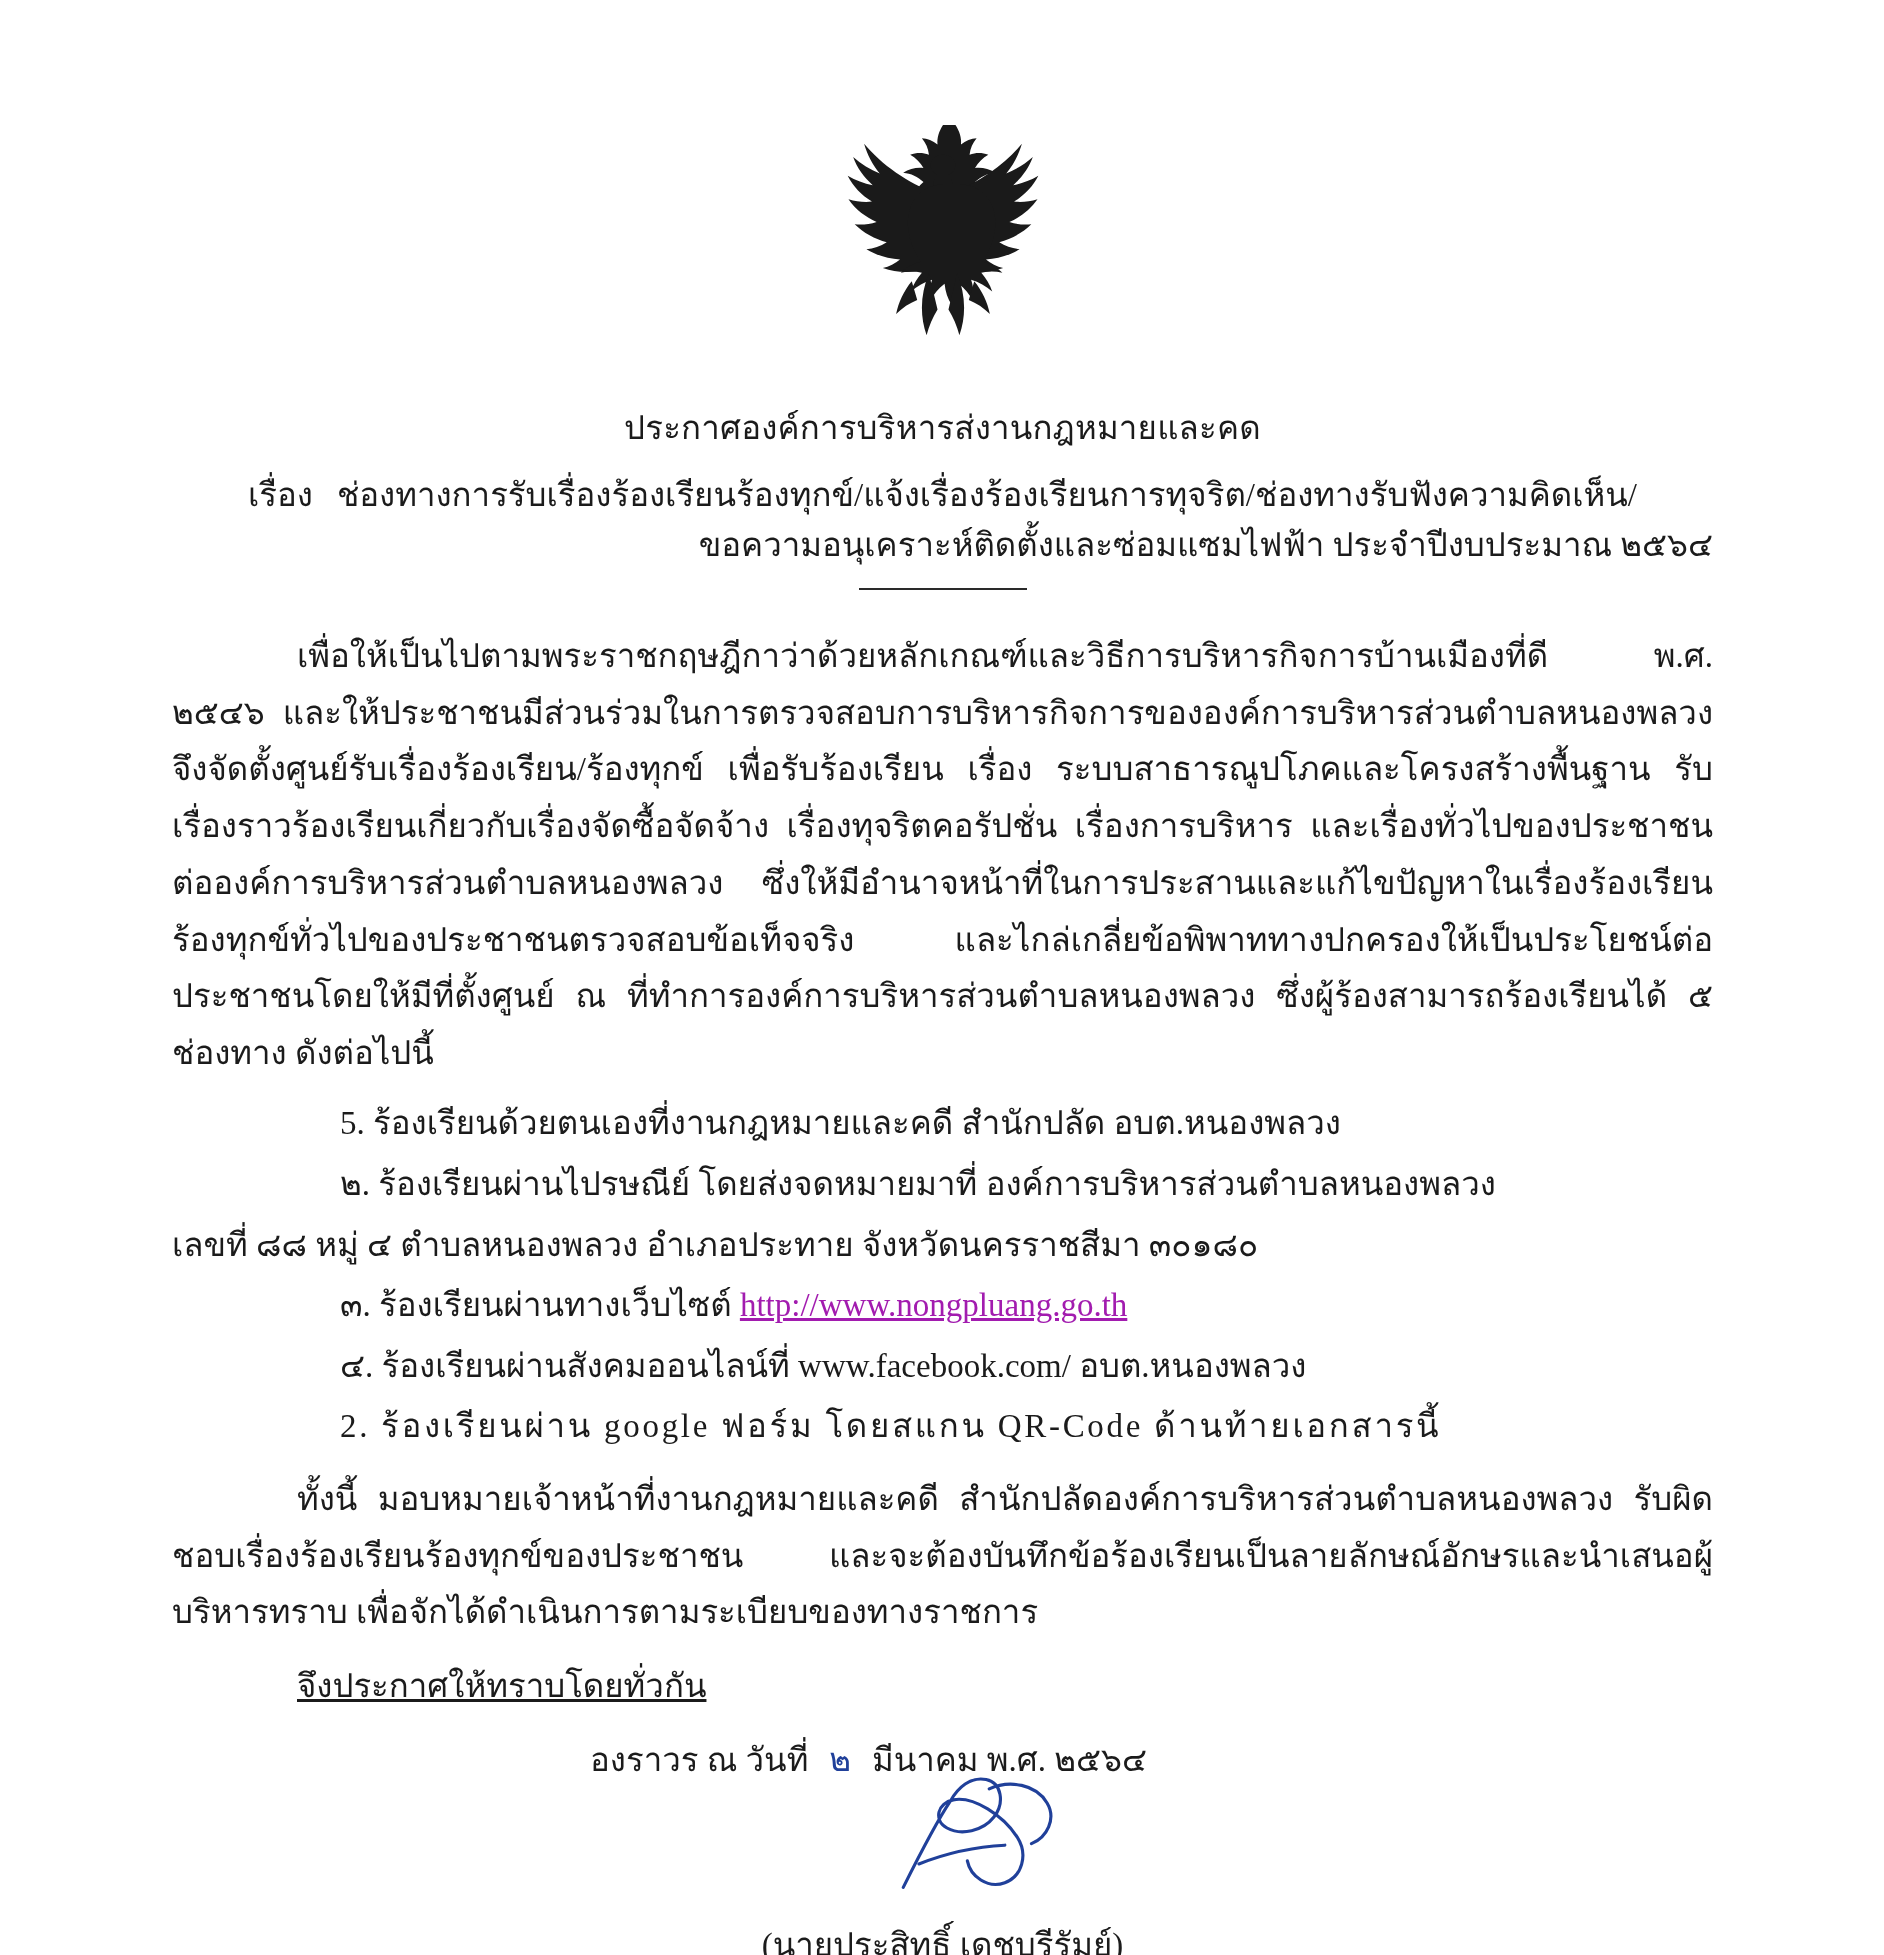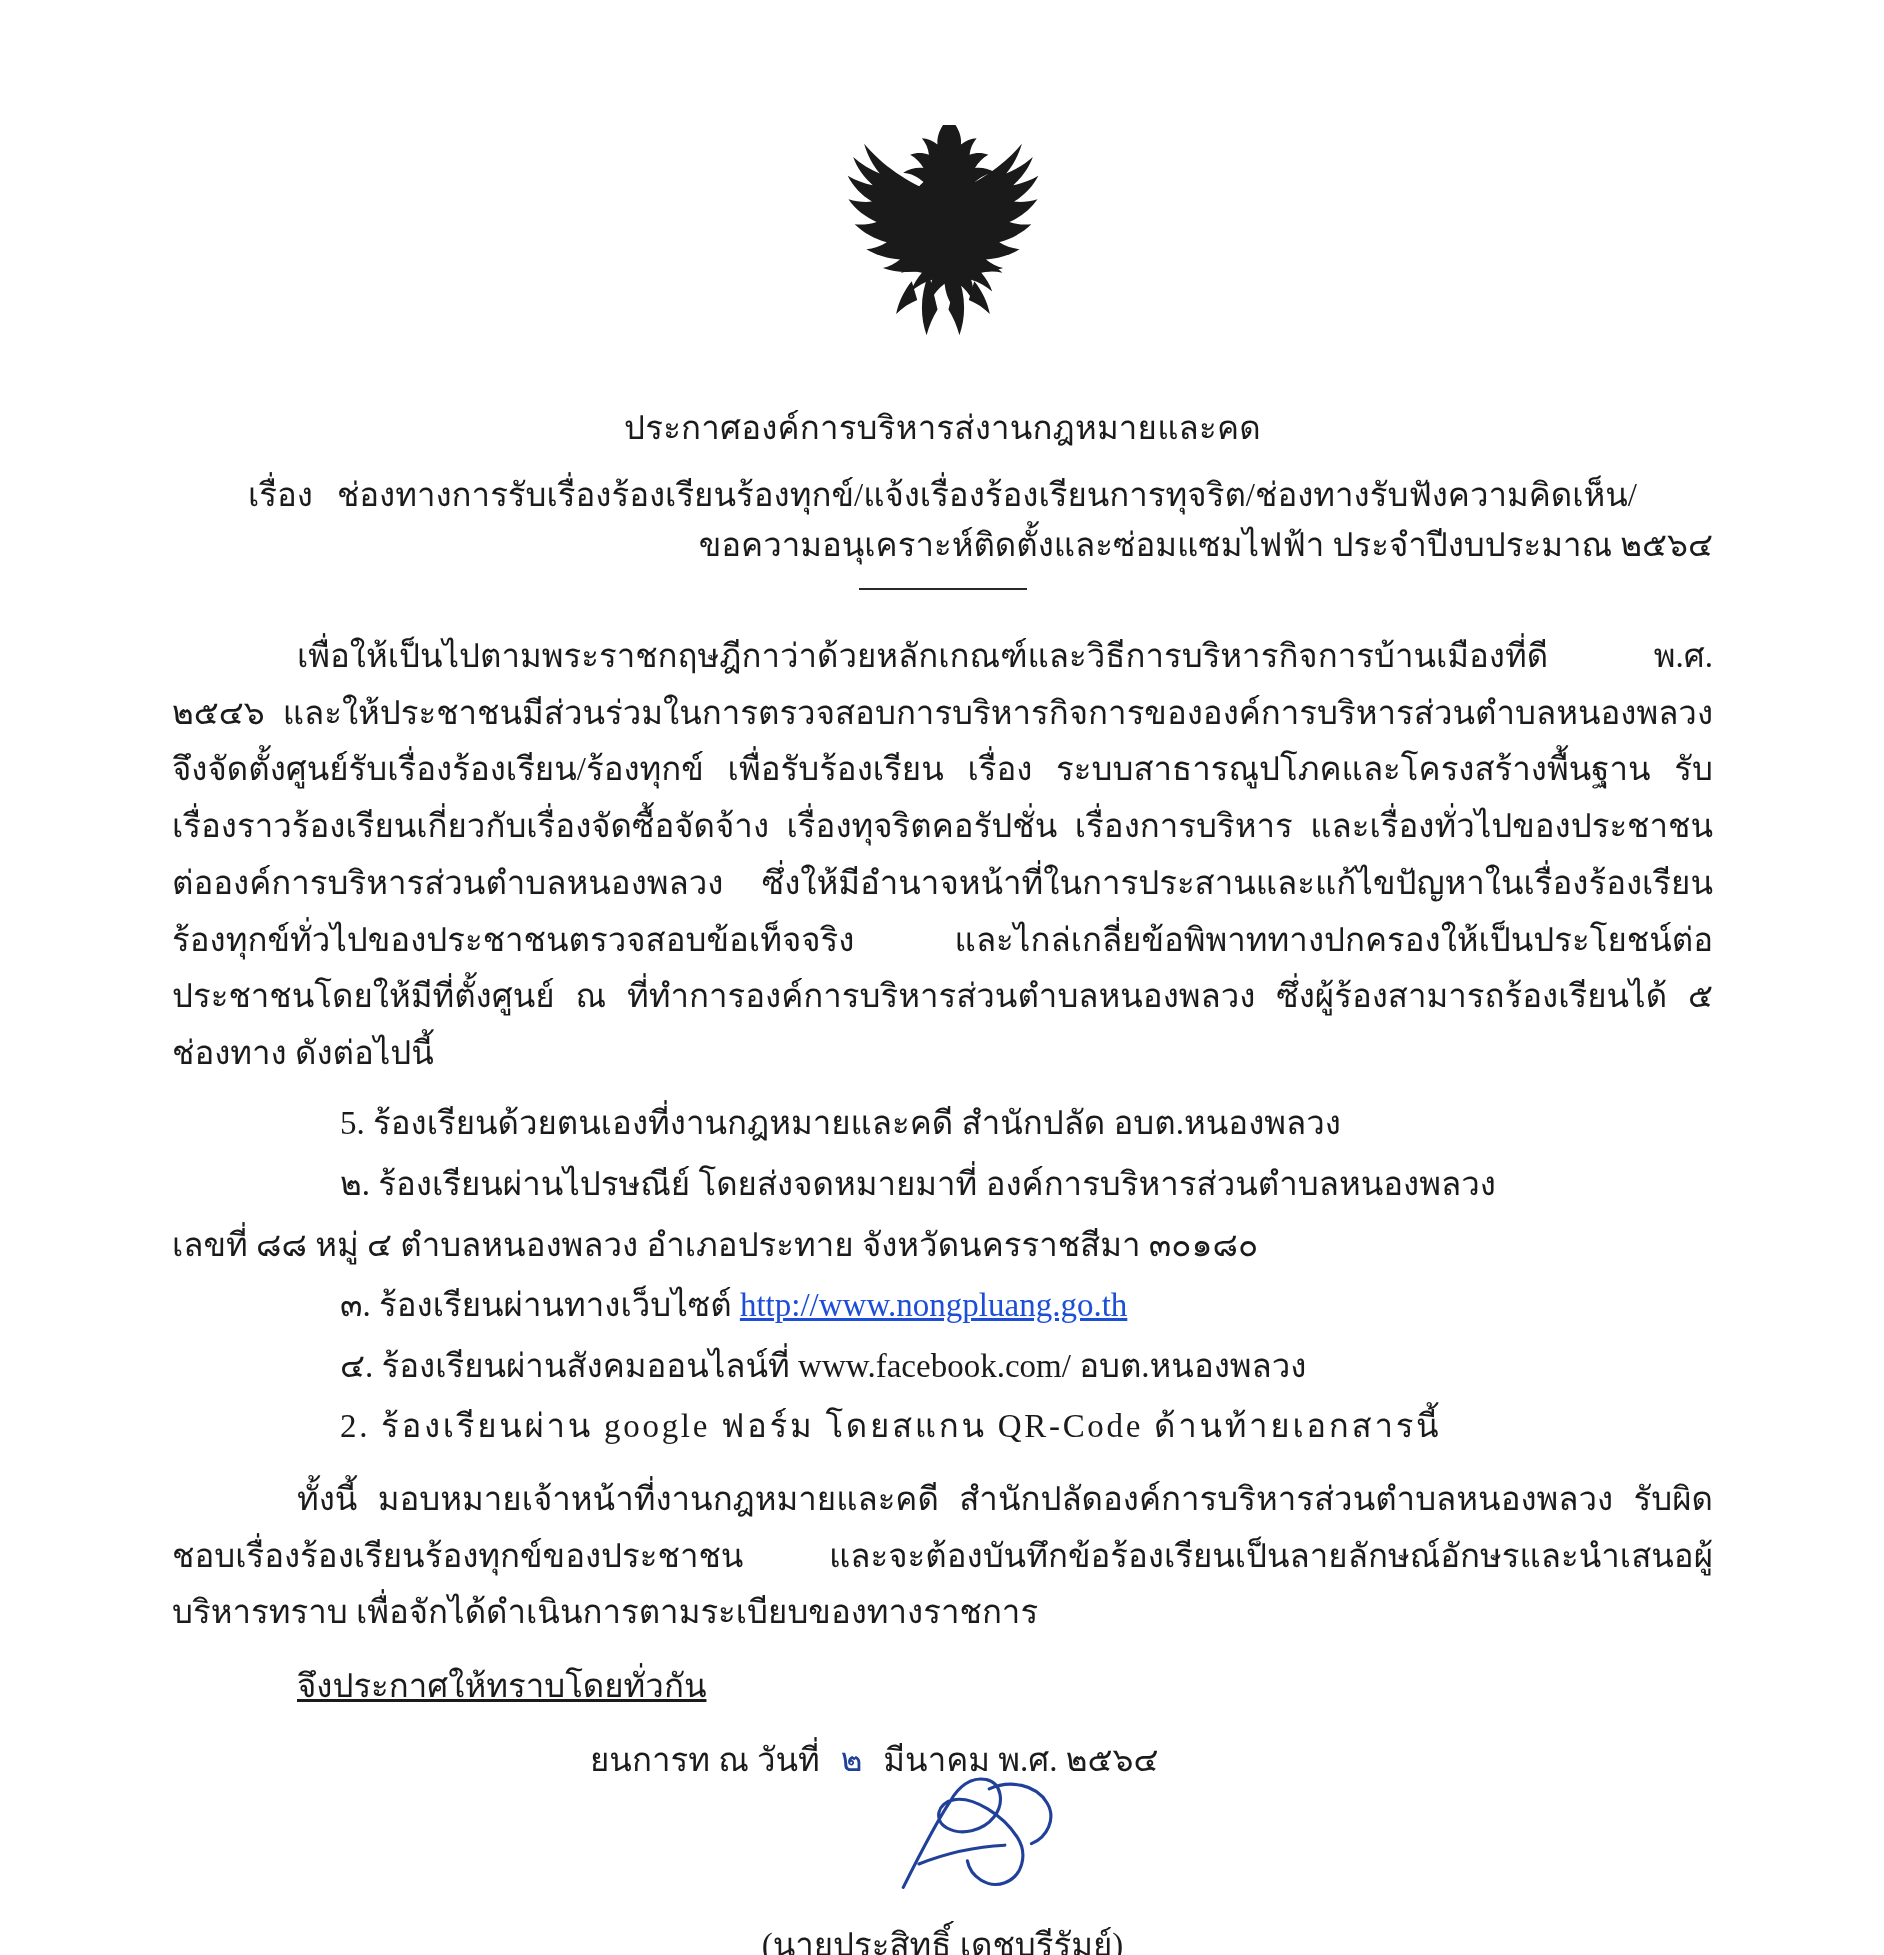--- a/index.html
+++ b/index.html
@@ -99,21 +99,21 @@
   }
   .list-item {
     margin: 0 0 3.9px 0;
     text-indent: 168px;
     text-align: justify;
   }
   .list-item.cont {
     text-indent: 0;
   }
   .link {
-    color: #1d4ed8;
+    color: #a21caf;
   }
   .spaced {
     letter-spacing: 2.7px;
   }
 
   .para-after-list {
     margin-top: 15.6px;
   }
   .closing {
     margin-top: 17px;
@@ -212,21 +212,21 @@
 
       <p class="list-item spaced">2. ร้องเรียนผ่าน  google  ฟอร์ม  โดยสแกน  QR-Code  ด้านท้ายเอกสารนี้</p>
     </div>
 
     <p class="para indent-1 para-after-list">ทั้งนี้ มอบหมายเจ้าหน้าที่งานกฎหมายและคดี สำนักปลัดองค์การบริหารส่วนตำบลหนองพลวง รับผิดชอบเรื่องร้องเรียนร้องทุกข์ของประชาชน และจะต้องบันทึกข้อร้องเรียนเป็นลายลักษณ์อักษรและนำเสนอผู้บริหารทราบ เพื่อจักได้ดำเนินการตามระเบียบของทางราชการ</p>
 
     <p class="para closing">จึงประกาศให้ทราบโดยทั่วกัน</p>
   </div>
 
   <div class="date-line">
-    <span>ยนการท ณ วันที่</span>
+    <span>องราวร ณ วันที่</span>
     <span class="date-day">๒</span>
     <span>มีนาคม พ.ศ. ๒๕๖๔</span>
   </div>
 
   <div class="sig-area">
     <svg class="signature" viewBox="0 0 380 180" aria-label="signature">
       <g fill="none" stroke="#20409a" stroke-width="4" stroke-linecap="round" stroke-linejoin="round">
         <path d="M40 150 C60 110 80 70 100 40 C110 22 126 8 146 12 C166 16 170 42 156 60 C142 78 114 84 96 74 C78 64 84 42 104 38 C130 33 168 58 186 86 C200 108 192 136 170 144 C148 152 126 136 122 116"></path>
         <path d="M60 120 C90 108 130 98 170 96"></path>
         <path d="M150 24 C176 12 210 18 224 42 C236 62 224 86 204 94"></path>

